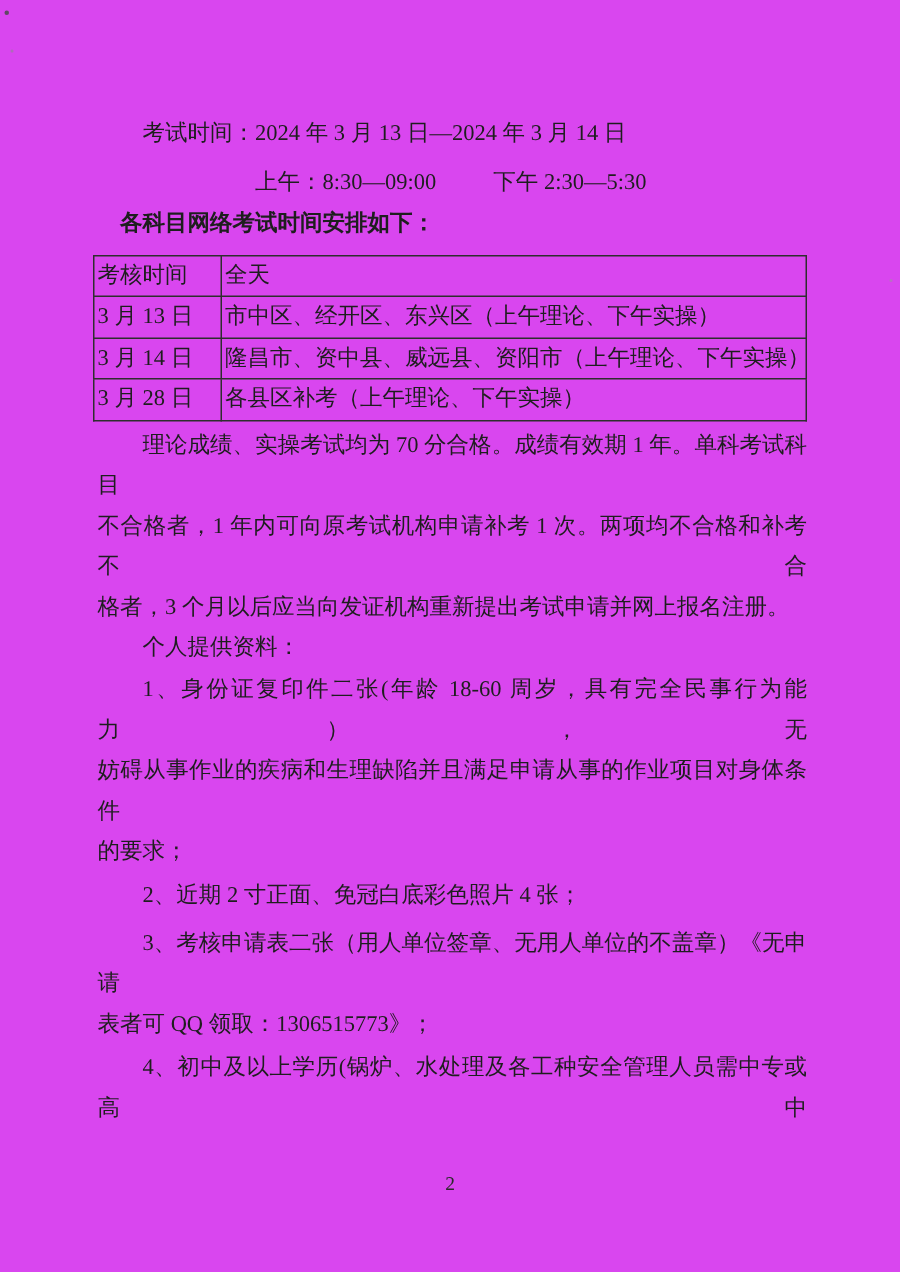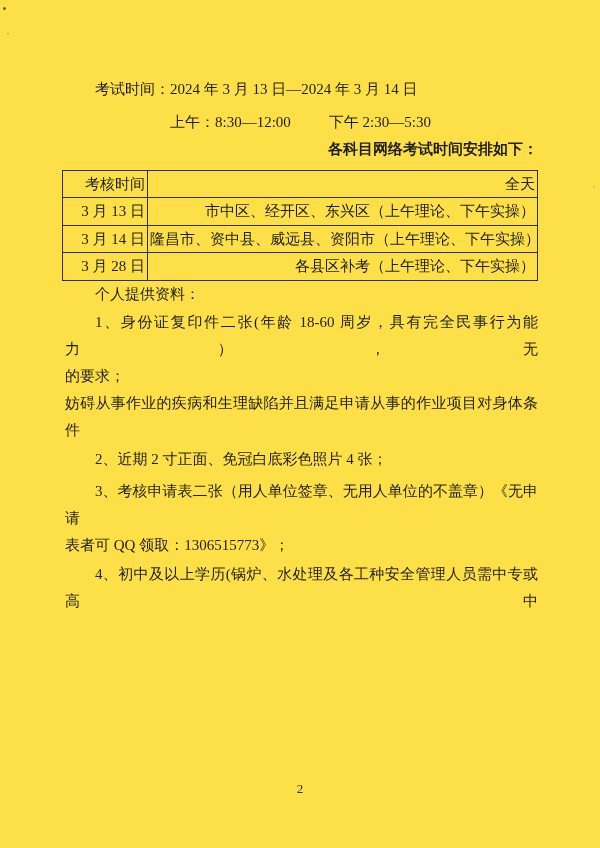--- a/index.html
+++ b/index.html
@@ -1,50 +1,50 @@
 <!DOCTYPE html>
 <html><head>
 <meta charset="utf-8">
 <style>
   html,body{margin:0;padding:0;background:#e8e8e8;}
   .page{
     position:relative;
     width:600px;height:848px;
     margin:0 auto;
-    background:#fde047;
+    background:#d946ef;
     overflow:hidden;
     font-family:"Liberation Serif","DejaVu Serif",serif;
     color:#1e1e1e;
   }
   .content{
     position:absolute;left:65px;top:76px;width:473px;
     font-size:15px;line-height:27px;
   }
   .line{min-height:27px;}
   .ind{text-indent:30px;}
-  .ind1{text-indent:15px;text-align:right;}
+  .ind1{text-indent:15px;}
   .j{text-align:justify;text-align-last:justify;}
   .b{font-weight:bold;}
   .para{margin:0;}
   .m4{margin-top:4px;}
   .m3{margin-top:3px;}
   .m2{margin-top:2px;}
   .m1{margin-top:1px;}
   .m5{margin-top:5px;}
   .m6{margin-top:6px;}
   .sessions{padding-left:105px;}
   .session-gap{display:inline-block;width:38px;}
   table.sched{
     border-collapse:collapse;table-layout:fixed;
     width:476px;margin:7px 0 0 -3px;
   }
   table.sched td,table.sched th{
     border:1.4px solid #2e2e2e;
     height:26.4px;padding:0 2px;
-    text-align:right;vertical-align:middle;
+    text-align:left;vertical-align:middle;
     font-size:15px;font-weight:normal;line-height:1.1;
     white-space:nowrap;overflow:hidden;
   }
   .c-time{width:80px;}
   .pagenum{
     position:absolute;left:0;top:781px;width:600px;
     text-align:center;font-size:13px;color:#2a2a2a;
   }
   .speck{position:absolute;border-radius:50%;}
   .sp1{left:3px;top:7px;width:3px;height:3px;background:#4a4a4a;opacity:.85;}
@@ -57,21 +57,21 @@
 <div class="page">
   <span class="speck sp1"></span>
   <span class="speck sp2"></span>
   <span class="speck sp3"></span>
 
   <div class="content">
 
     <div class="line ind">考试时间：2024 年 3 月 13 日—2024 年 3 月 14 日</div>
 
     <div class="line sessions m6">
-      <span>上午：8:30—12:00</span><span class="session-gap"></span><span>下午 2:30—5:30</span>
+      <span>上午：8:30—09:00</span><span class="session-gap"></span><span>下午 2:30—5:30</span>
     </div>
 
     <div class="line ind1 b">各科目网络考试时间安排如下：</div>
 
     <table class="sched">
       <tbody>
           <tr>
         <th class="c-time">考核时间</th>
         <th>全天</th>
       </tr>
@@ -84,28 +84,33 @@
         <td>隆昌市、资中县、威远县、资阳市（上午理论、下午实操）</td>
       </tr>
       <tr>
         <td>3 月 28 日</td>
         <td>各县区补考（上午理论、下午实操）</td>
       </tr>
     </tbody>
       </table>
 
 
+    <div class="para m3">
+      <div class="line ind j">理论成绩、实操考试均为 70 分合格。成绩有效期 1 年。单科考试科目</div>
+      <div class="line j">不合格者，1 年内可向原考试机构申请补考 1 次。两项均不合格和补考不合</div>
+      <div class="line">格者，3 个月以后应当向发证机构重新提出考试申请并网上报名注册。</div>
+    </div>
 
 
     <div class="line ind">个人提供资料：</div>
 
     <div class="para m1">
       <div class="line ind j">1、身份证复印件二张(年龄 18-60 周岁，具有完全民事行为能力），无</div>
+      <div class="line j">妨碍从事作业的疾病和生理缺陷并且满足申请从事的作业项目对身体条件</div>
       <div class="line">的要求；</div>
-      <div class="line j">妨碍从事作业的疾病和生理缺陷并且满足申请从事的作业项目对身体条件</div>
     </div>
 
     <div class="para m2">
       <div class="line ind">2、近期 2 寸正面、免冠白底彩色照片 4 张；</div>
     </div>
 
     <div class="para m5">
       <div class="line ind j">3、考核申请表二张（用人单位签章、无用人单位的不盖章）《无申请</div>
       <div class="line">表者可 QQ 领取：1306515773》；</div>
     </div>

